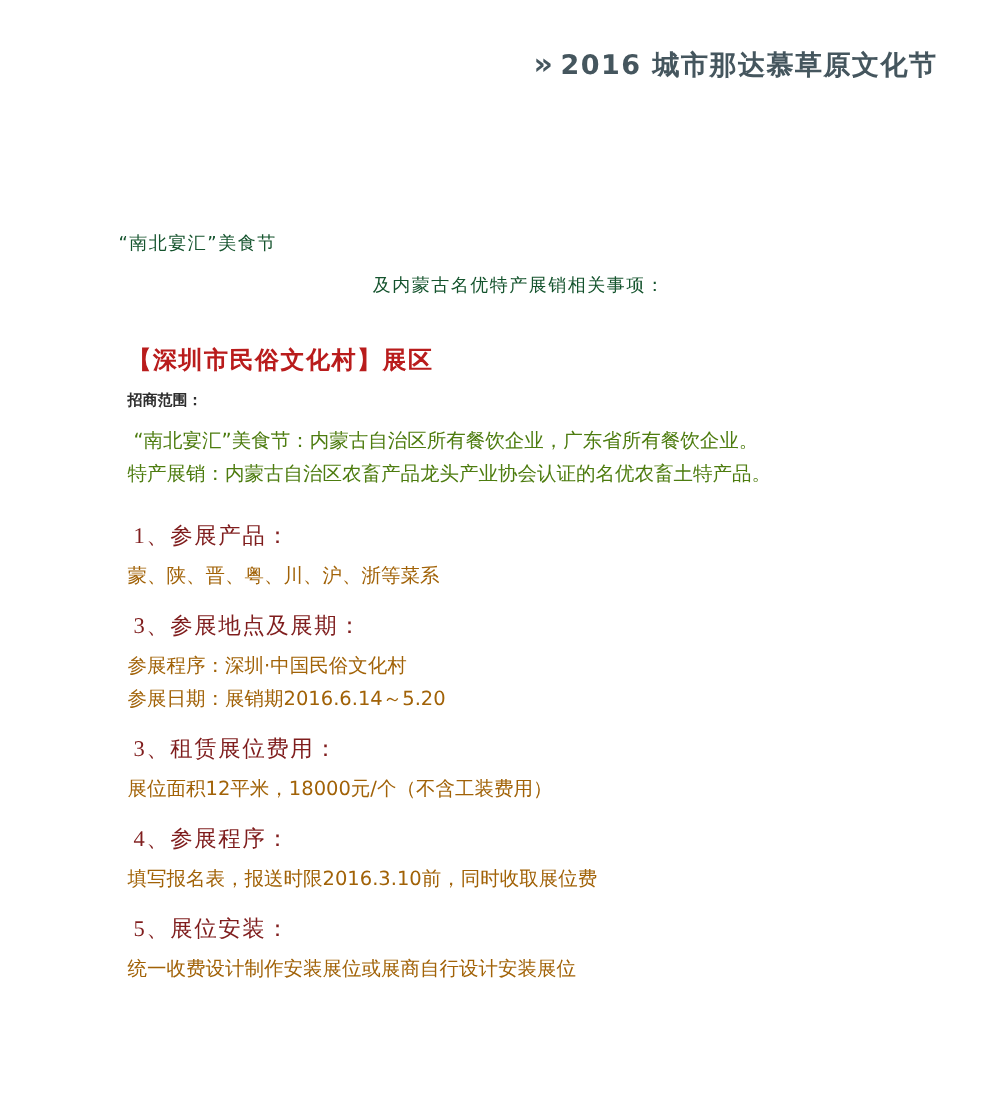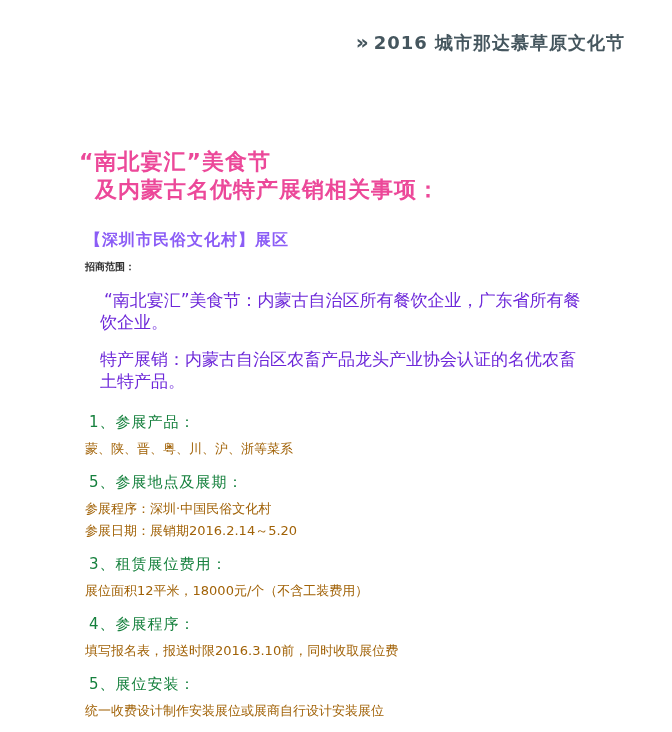--- a/index.html
+++ b/index.html
@@ -32,57 +32,58 @@
     margin-right: 4px;
   }
   
   .content {
     position: absolute;
     left: 85px;
     top: 148px;
     width: 512px;
   }
   .doc-title {
-    font-size: 22px;
-    font-weight: bold;
-    color: #ec4899;
+    font-size: 12px;
+    font-weight: normal;
+    color: #14532d;
     line-height: 28px;
     margin: 0 0 26px 0;
     letter-spacing: 1px;
   }
   .doc-title .t1 { margin-left: -6px; }
-  .doc-title .t2 { margin-left: 10px; }
+  .doc-title .t2 { margin-left: 10px; text-align: center; }
   .section-title {
     font-size: 16px;
     font-weight: bold;
-    color: #8b5cf6;
+    color: #b91c1c;
     margin: 0 0 9px 0;
     letter-spacing: 1px;
   }
   .scope-label {
     font-size: 10px;
     font-weight: bold;
     color: #2e2e2e;
     margin: 0 0 10px 0;
   }
   .scope p {
-    font-size: 17px;
+    font-size: 13px;
     line-height: 22px;
-    margin: 15px;
-    color: #6d28d9;
+    margin: 0;
+    color: #4d7c0f;
   }
   .scope p.first { text-indent: 4px; }
   .items { margin-top: 20px; }
   .item { margin: 0; }
   .item-heading {
     font-size: 15px;
-    color: #15803d;
+    color: #7f1d1d;
     line-height: 20px;
     margin: 12px 0 6px 4px;
     letter-spacing: 1px;
+    font-family: Liberation Serif, serif;
   }
   .item-line {
     font-size: 13px;
     line-height: 22px;
     margin: 0;
     color: #a16207;
   }
 </style>
 </head>
 <body>
@@ -110,23 +111,23 @@
     </div>
 
     <div class="items">
 
       <div class="item">
         <div class="item-heading">1、参展产品：</div>
         <p class="item-line">蒙、陕、晋、粤、川、沪、浙等菜系</p>
       </div>
 
       <div class="item">
-        <div class="item-heading">5、参展地点及展期：</div>
+        <div class="item-heading">3、参展地点及展期：</div>
         <p class="item-line">参展程序：深圳·中国民俗文化村</p>
-        <p class="item-line">参展日期：展销期2016.2.14～5.20</p>
+        <p class="item-line">参展日期：展销期2016.6.14～5.20</p>
       </div>
 
       <div class="item">
         <div class="item-heading">3、租赁展位费用：</div>
         <p class="item-line">展位面积12平米，18000元/个（不含工装费用）</p>
       </div>
 
       <div class="item">
         <div class="item-heading">4、参展程序：</div>
         <p class="item-line">填写报名表，报送时限2016.3.10前，同时收取展位费</p>

